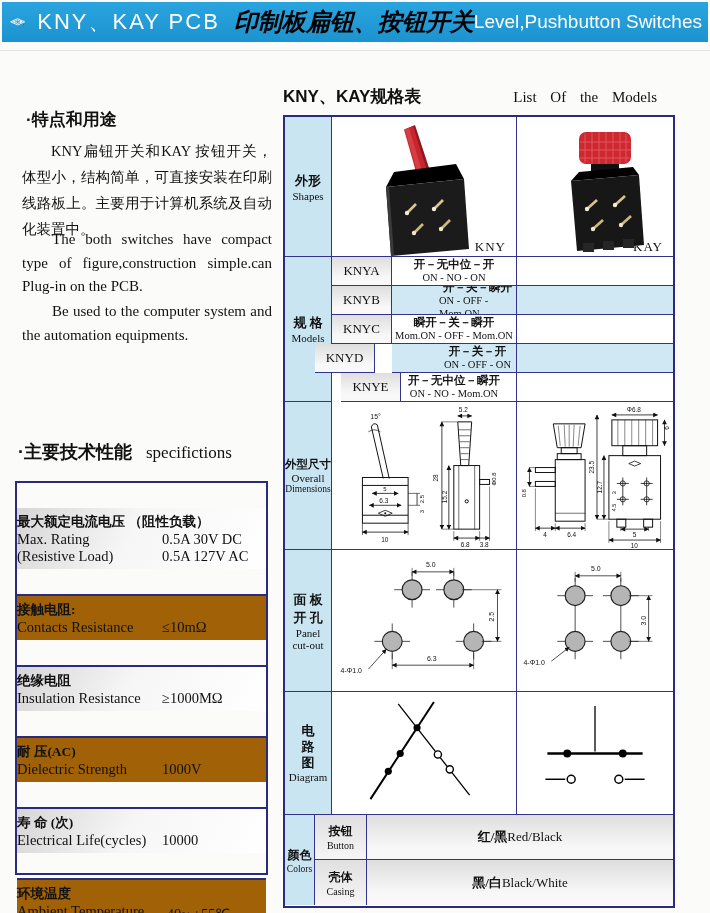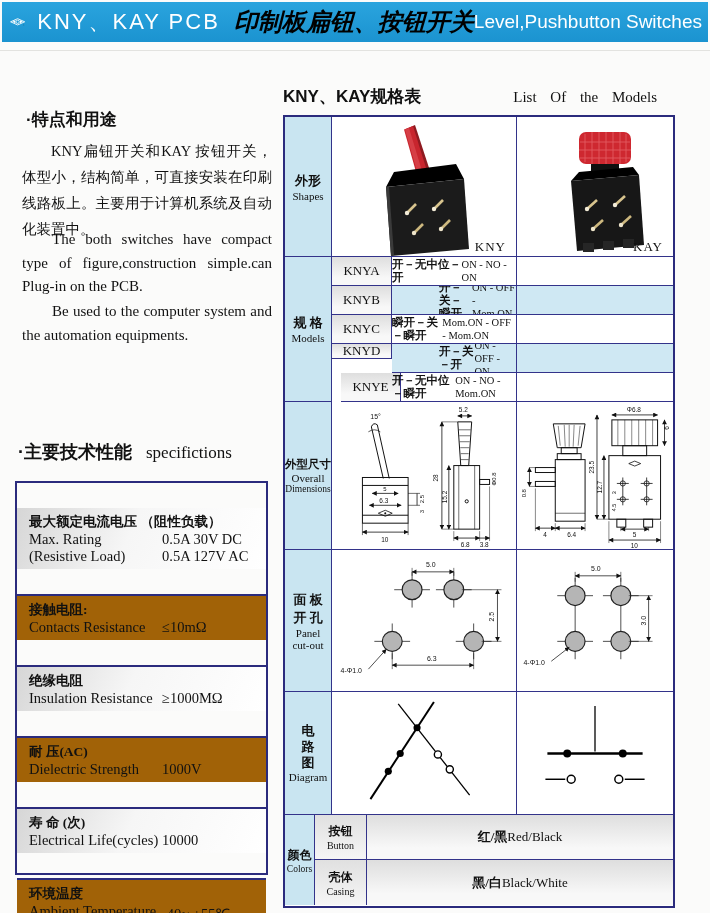--- a/index.html
+++ b/index.html
@@ -28,21 +28,21 @@
             text-align:justify;text-indent:2em;}
   .feat-en2{left:22px;top:300px;width:250px;font-size:15px;line-height:23.5px;
             text-align:justify;text-indent:2em;}
 
   .spec-head{left:18px;top:440px;display:flex;align-items:baseline;gap:14px;}
   .spec-head .cnh{font-family:"Liberation Sans",sans-serif;font-weight:bold;font-size:18px;}
   .spec-head .enh{font-size:17px;}
 
   .spec-table{left:15px;top:481px;width:253px;height:394px;
               border:2px solid #2b2b7d;display:flex;flex-direction:column;}
-  .spec-row{box-sizing:border-box;flex:1;padding:5px 12px 4px 12px;
+  .spec-row{box-sizing:border-box;flex:1;padding:5px 12px 4px 0;
             display:flex;flex-direction:column;justify-content:flex-end;margin-top:25px;}
   .spec-row + .spec-row{border-top:2px solid #2b2b7d;}
   .spec-row.w{background:linear-gradient(115deg,#d6d6d6 0%,#f6f6f6 45%,#ffffff 100%);}
   .spec-row.b{background:#a16207;}
   .spec-cn{font-size:13.5px;font-weight:bold;}
   .spec-line{display:flex;font-size:14.5px;}
   .spec-line .lab{flex:1;}
   .spec-line .spec-val{width:92px;text-align:left;white-space:nowrap;}
 
   
@@ -56,21 +56,21 @@
   .cell{position:absolute;box-sizing:border-box;overflow:hidden;}
   .br{border-right:1px solid #33338a;}
   .bb{border-bottom:1px solid #33338a;}
   .bluehead{background:#c9e5f1;display:flex;flex-direction:column;align-items:center;
             justify-content:center;gap:0;text-align:center;}
   .bluehead .hcn{font-size:13px;font-weight:bold;}
   .bluehead .hen{font-size:11px;}
   .graycell{background:linear-gradient(180deg,#dedede,#f8f8f8 75%);}
   .rowblue{background:#cfe8f3;padding-left:47px;}
   .mname{display:flex;align-items:center;justify-content:center;font-size:13px;}
-  .mdesc{display:flex;flex-direction:row;align-items:center;justify-content:center;}
+  .mdesc{display:flex;flex-direction:column;align-items:center;justify-content:center;}
   .mdesc .dcn{font-size:11.5px;font-weight:bold;line-height:13px;}
   .mdesc .den{font-size:10.5px;line-height:13px;}
   .photo-label{position:absolute;right:10px;bottom:1px;font-size:13px;letter-spacing:1px;}
   .vert-cn{font-size:13px;font-weight:bold;width:15px;line-height:16px;text-align:center;
            word-break:break-all;}
   .colval{display:flex;align-items:center;justify-content:center;}
   .colval .vcn{font-size:13px;font-weight:bold;}
   .colval .ven{font-size:13px;}
   svg{display:block;}
   svg text{font-family:"Liberation Sans",sans-serif;fill:#111;}
@@ -250,21 +250,21 @@
 
   <div class="cell graycell mname br bb" style="left:47px;top:198px;width:60px;height:29px">
       <span>KNYC</span>
     </div>
   <div class="cell mdesc br bb" style="left:107px;top:198px;width:125px;height:29px">
     <span class="dcn">瞬开－关－瞬开</span>
     <span class="den">Mom.ON - OFF - Mom.ON</span>
   </div>
   <div class="cell bb" style="left:232px;top:198px;width:156px;height:29px"></div>
 
-  <div class="cell graycell mname br bb" style="left:47px;top:227px;width:60px;height:15px">
+  <div class="cell graycell mname br bb" style="left:30px;top:227px;width:60px;height:29px">
       <span>KNYD</span>
     </div>
   <div class="cell mdesc rowblue br bb" style="left:107px;top:227px;width:125px;height:29px">
     <span class="dcn">开－关－开</span>
     <span class="den">ON - OFF - ON</span>
   </div>
   <div class="cell rowblue bb" style="left:232px;top:227px;width:156px;height:29px"></div>
 
   <div class="cell graycell mname br bb" style="left:56px;top:256px;width:60px;height:29px">
       <span>KNYE</span>

